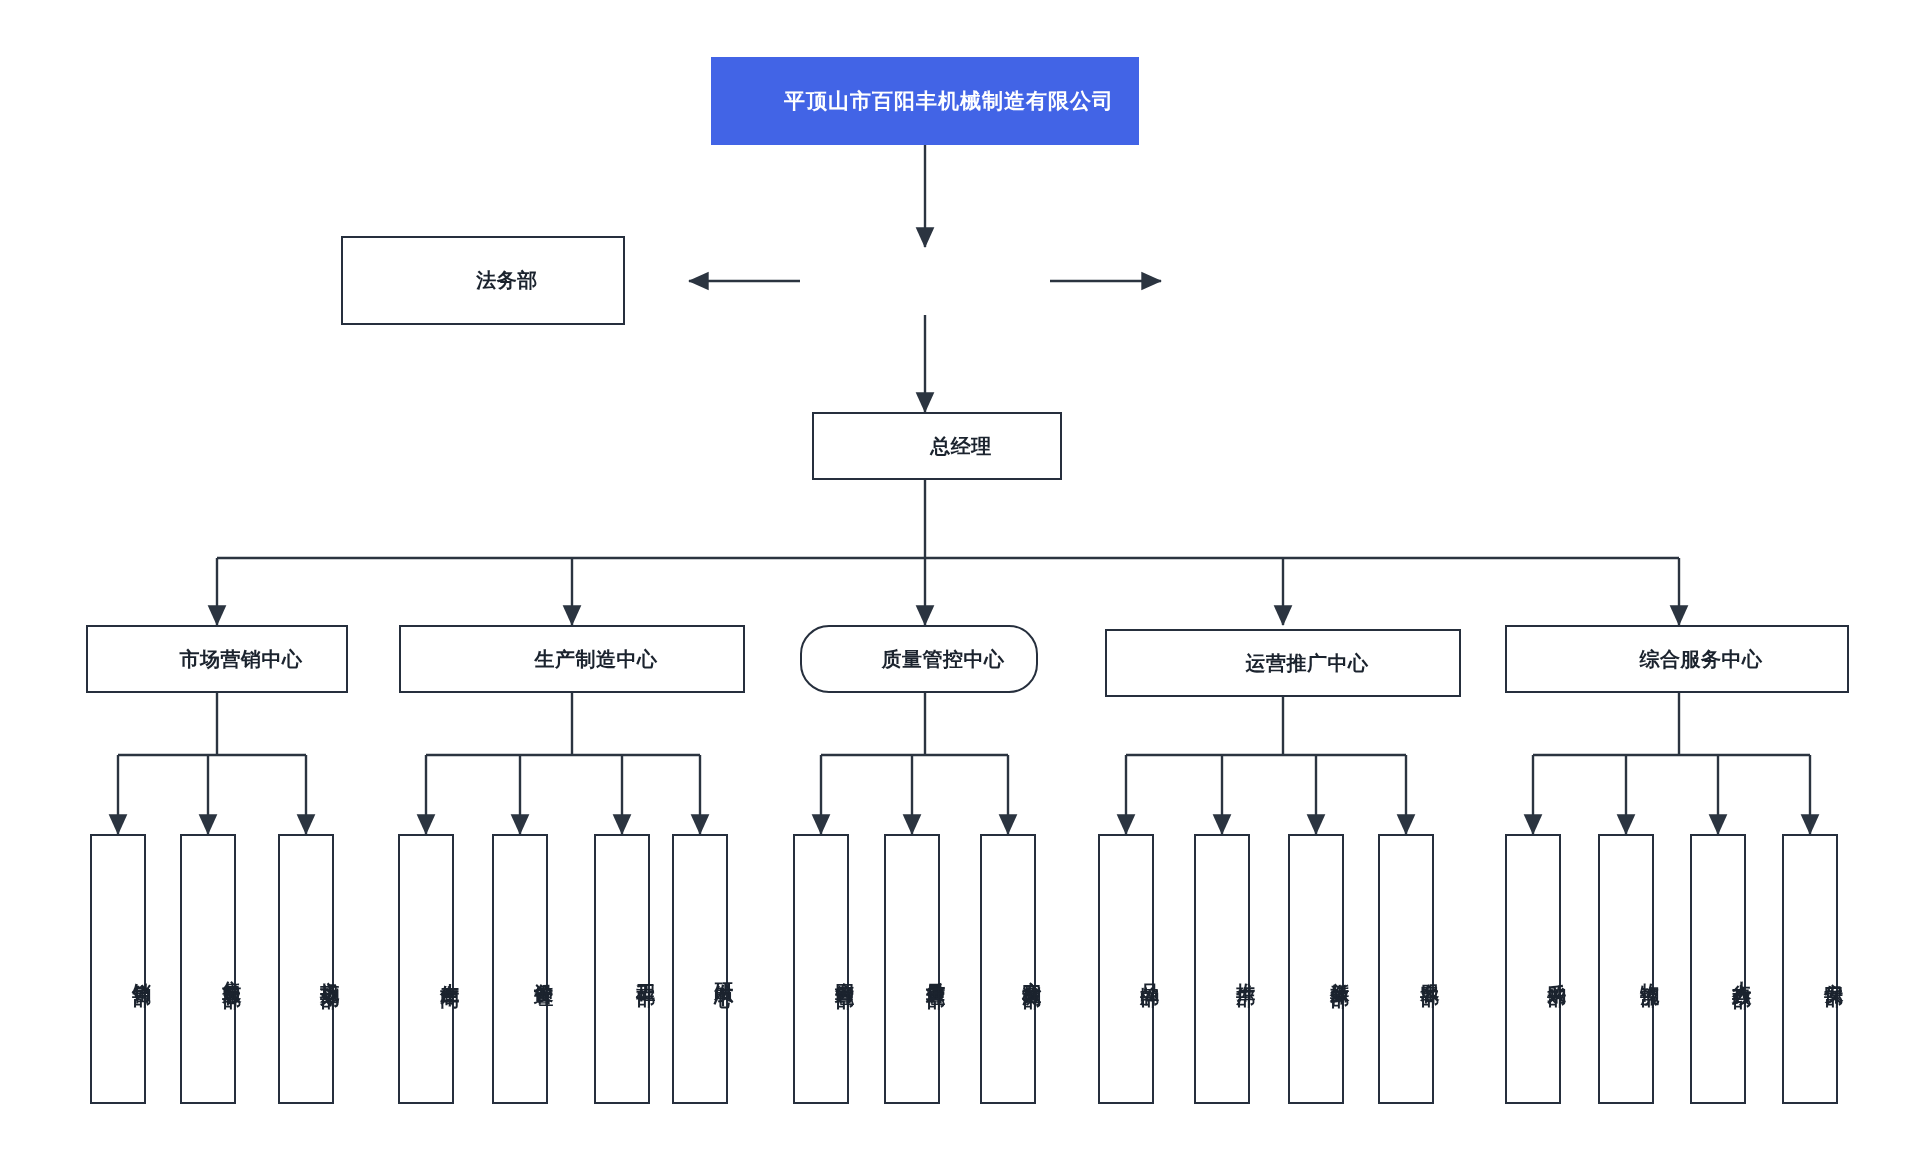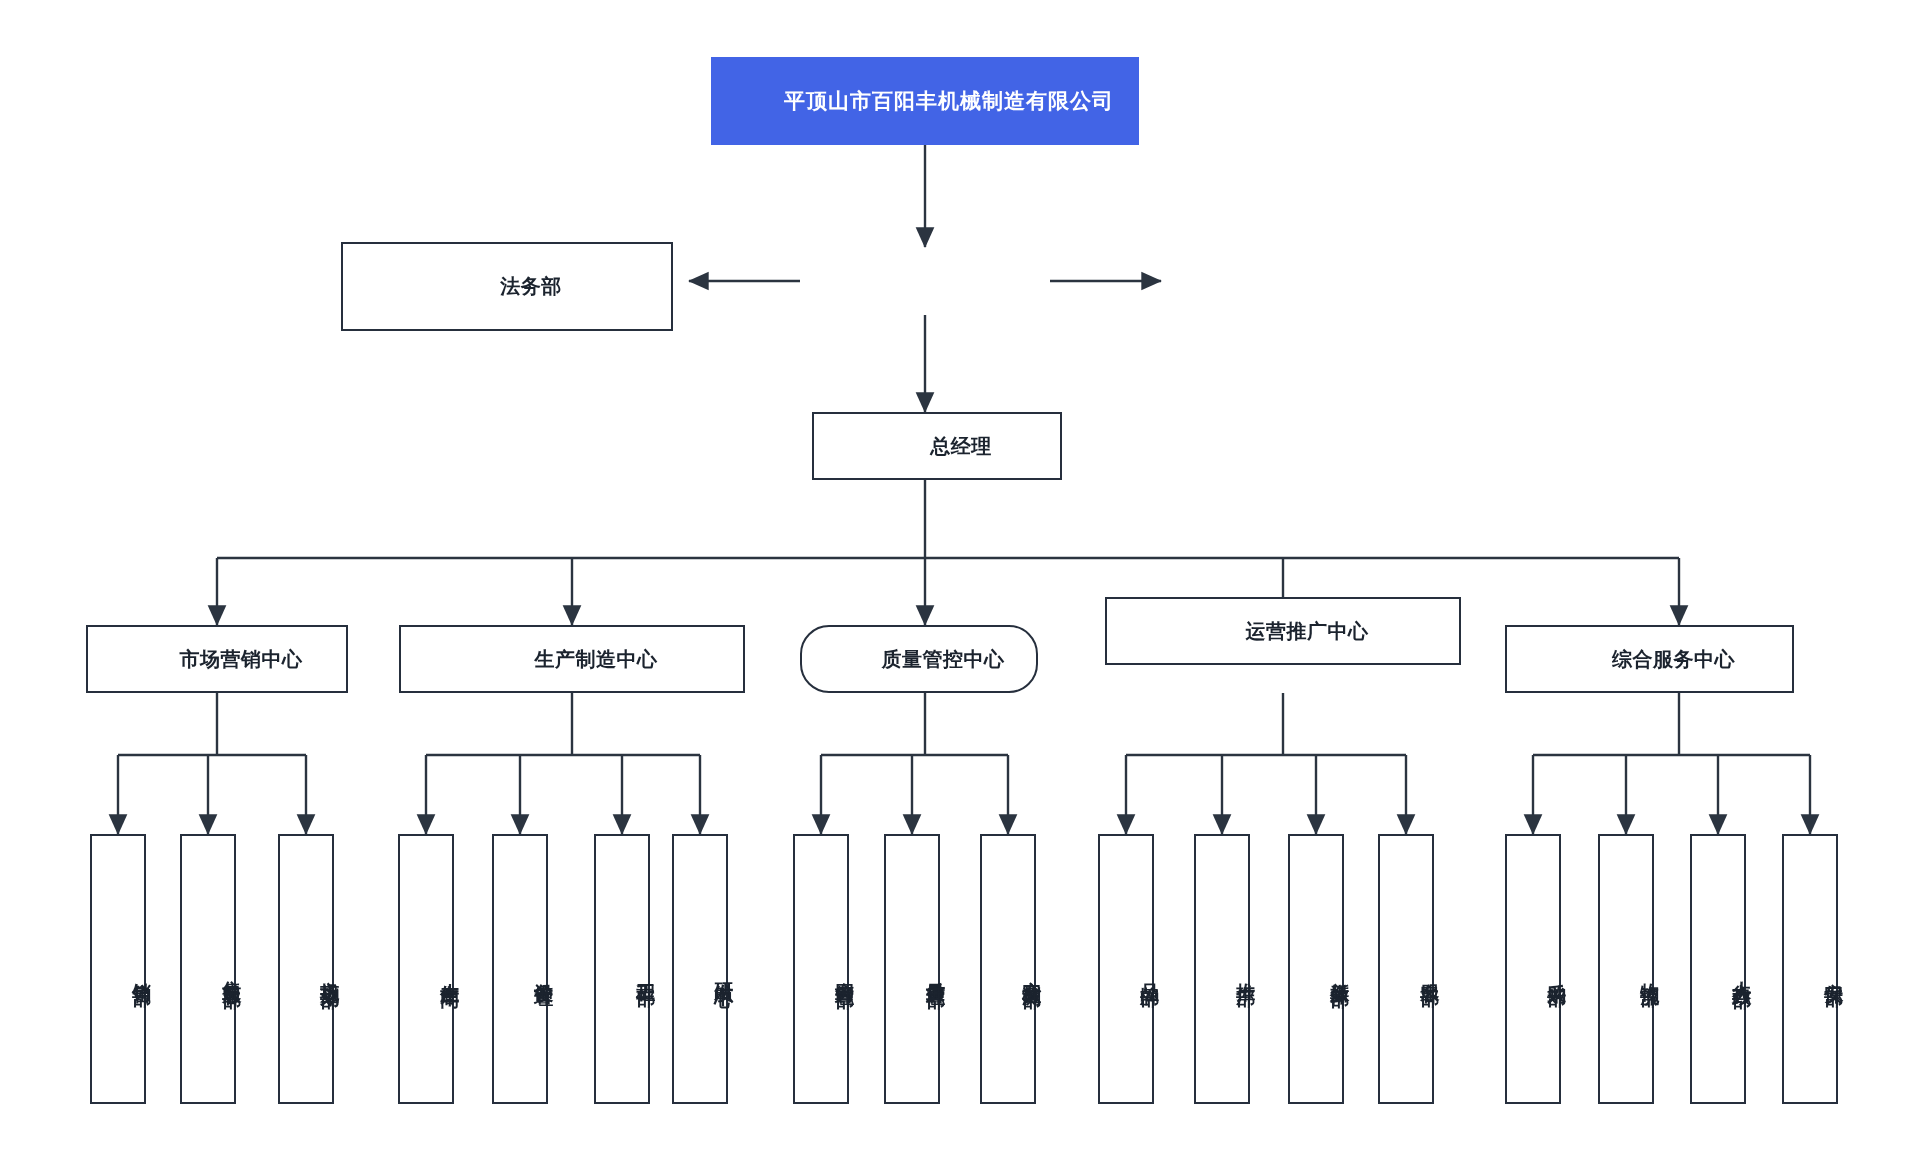--- a/index.html
+++ b/index.html
@@ -117,21 +117,21 @@
         <line x1="925" y1="558" x2="925" y2="625" marker-end="url(#arrowhead)"></line>
         <line x1="1283" y1="558" x2="1283" y2="625" marker-end="url(#arrowhead)"></line>
         <line x1="1679" y1="558" x2="1679" y2="625" marker-end="url(#arrowhead)"></line>
       </g>
   </svg>
 
   <div class="node root" id="node-root" style="left: 711px; top: 57px; width: 428px; height: 88px;">
     <span>平顶山市百阳丰机械制造有限公司</span>
   </div>
 
-  <div class="node level2" id="node-legal" style="left: 341px; top: 236px; width: 332px; height: 89px; margin-top: 6px;">
+  <div class="node level2" id="node-legal" style="left: 341px; top: 236px; width: 284px; height: 89px;">
     <span>法务部</span>
   </div>
 
   <div class="node level3" id="node-gm" style="left: 800px; top: 412px; width: 250px; height: 68px;">
     <span>总经理</span>
   </div>
 
   <div id="node-layer">
       <div class="node center" id="node-center-marketing" style="left: 86px; top: 625px; width: 262px; height: 68px;">
         <span>市场营销中心</span>
@@ -165,36 +165,36 @@
       </div>
       <div class="node leaf" style="left: 793px; top: 834px; width: 56px; height: 270px;">
         <span class="leaf-label">合同管理部</span>
       </div>
       <div class="node leaf" style="left: 884px; top: 834px; width: 56px; height: 270px;">
         <span class="leaf-label">质量管理部</span>
       </div>
       <div class="node leaf" style="left: 980px; top: 834px; width: 56px; height: 270px;">
         <span class="leaf-label">安全检测部</span>
       </div>
-      <div class="node center" id="node-center-operations" style="left: 1105px; top: 597px; width: 356px; height: 68px; text-align: center;">
+      <div class="node center" id="node-center-operations" style="left: 1105px; top: 629px; width: 356px; height: 68px; text-align: center;">
         <span>运营推广中心</span>
       </div>
       <div class="node leaf" style="left: 1098px; top: 834px; width: 56px; height: 270px;">
         <span class="leaf-label">品牌部</span>
       </div>
       <div class="node leaf" style="left: 1194px; top: 834px; width: 56px; height: 270px;">
         <span class="leaf-label">推广部</span>
       </div>
       <div class="node leaf" style="left: 1288px; top: 834px; width: 56px; height: 270px;">
         <span class="leaf-label">新媒体部</span>
       </div>
       <div class="node leaf" style="left: 1378px; top: 834px; width: 56px; height: 270px;">
         <span class="leaf-label">客服部</span>
       </div>
-      <div class="node center" id="node-center-services" style="left: 1505px; top: 625px; width: 289px; height: 68px;">
+      <div class="node center" id="node-center-services" style="left: 1505px; top: 625px; width: 344px; height: 68px;">
         <span>综合服务中心</span>
       </div>
       <div class="node leaf" style="left: 1505px; top: 834px; width: 56px; height: 270px;">
         <span class="leaf-label">采购部</span>
       </div>
       <div class="node leaf" style="left: 1598px; top: 834px; width: 56px; height: 270px;">
         <span class="leaf-label">物流部</span>
       </div>
       <div class="node leaf" style="left: 1690px; top: 834px; width: 56px; height: 270px;">
         <span class="leaf-label">人力行政部</span>

